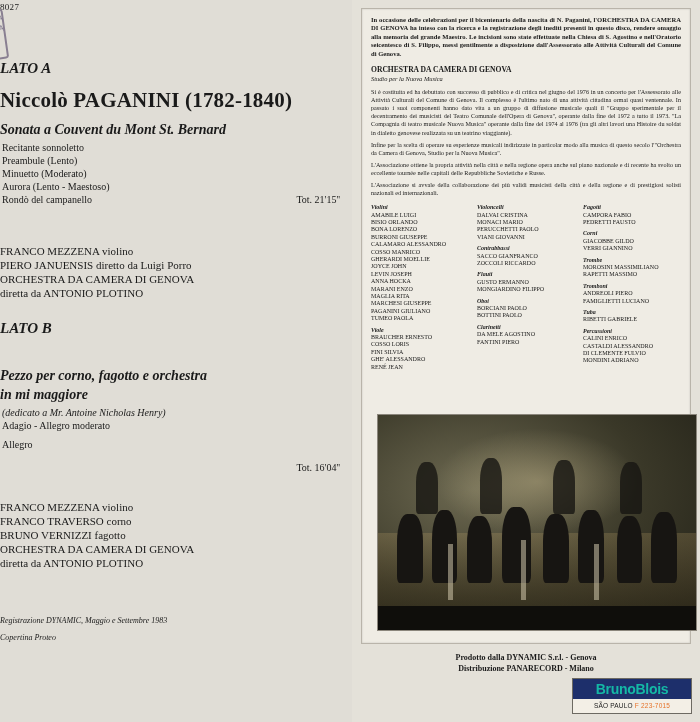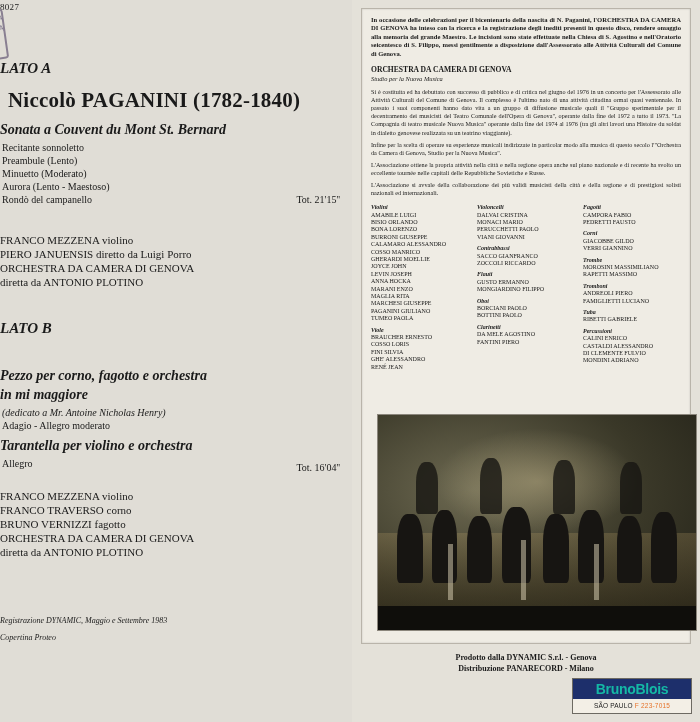--- a/index.html
+++ b/index.html
@@ -36,26 +36,26 @@
     color:#6d6380;font-size:8px;line-height:10px;padding:3px 2px;
     font-family:"Liberation Sans", sans-serif;
     opacity:.85;
   }
   .side-head{
     position:absolute;font-family:"Liberation Serif", serif;
     font-size:15px;font-style:italic;font-weight:bold;
   }
   .title-main{
     position:absolute;left:52px;top:88px;width:340px;
-    font-size:21px;font-weight:bold;letter-spacing:.2px;margin-left:8px;
+    font-size:21px;font-weight:bold;letter-spacing:.2px;
   }
   .blk{position:absolute;left:52px;width:340px;}
   .work-title{font-size:14px;font-weight:bold;font-style:italic;margin:0 0 3px 0;}
   .mv{font-size:10px;line-height:13px;margin:0;padding-left:2px;}
-  .perf{font-size:11px;line-height:14px;margin-top:9px;}
+  .perf{font-size:11px;line-height:14px;margin-top:20px;}
   .perf div{white-space:nowrap;}
   .tot{position:absolute;right:12px;font-size:10px;}
   .smallnote{position:absolute;left:52px;font-size:8px;font-style:italic;}
 
   
   .right{
     position:absolute;left:352px;top:0;width:348px;height:722px;
     background:#e4e1d9;
   }
   .notecard{
@@ -151,21 +151,20 @@
       <div class="side-head" style="left:52px;top:320px;">LATO B</div>
 
       <div class="blk" style="top:368px;">
         <div class="work-title">Pezzo per corno, fagotto e orchestra</div>
         <div class="work-title">in mi maggiore</div>
         <div class="mv" style="font-style:italic;">(dedicato a Mr. Antoine Nicholas Henry)</div>
         <div class="mv">Adagio - Allegro moderato</div>
       </div>
 
       <div class="blk" style="top:438px;">
-        <div class="work-title">Tarantella per violino e orchestra</div>
         <div class="mv">Allegro</div>
       </div>
 
       <div class="tot" style="top:462px;right:12px;margin-left:48px;">Tot. 16'04''</div>
 
       <div class="blk perf" style="top:480px;">
         <div>FRANCO MEZZENA violino</div>
         <div>FRANCO TRAVERSO corno</div>
         <div>BRUNO VERNIZZI fagotto</div>
         <div>ORCHESTRA DA CAMERA DI GENOVA</div>

